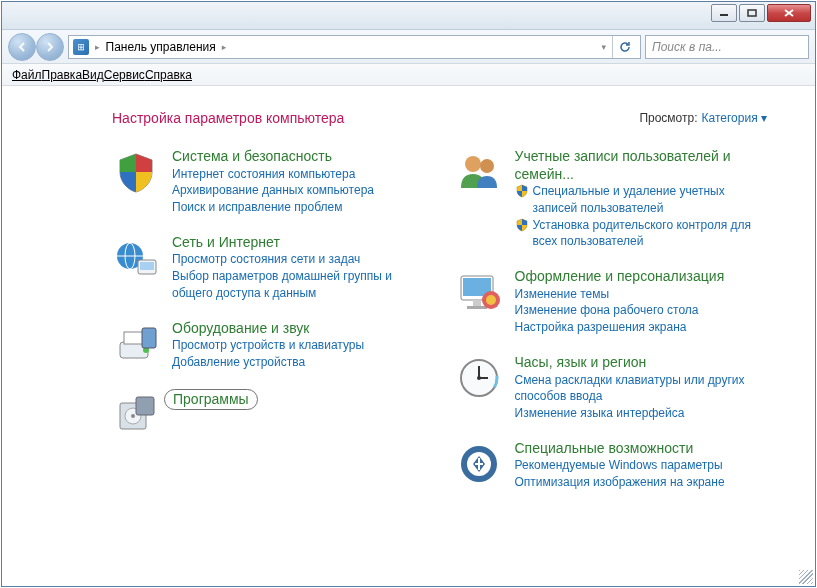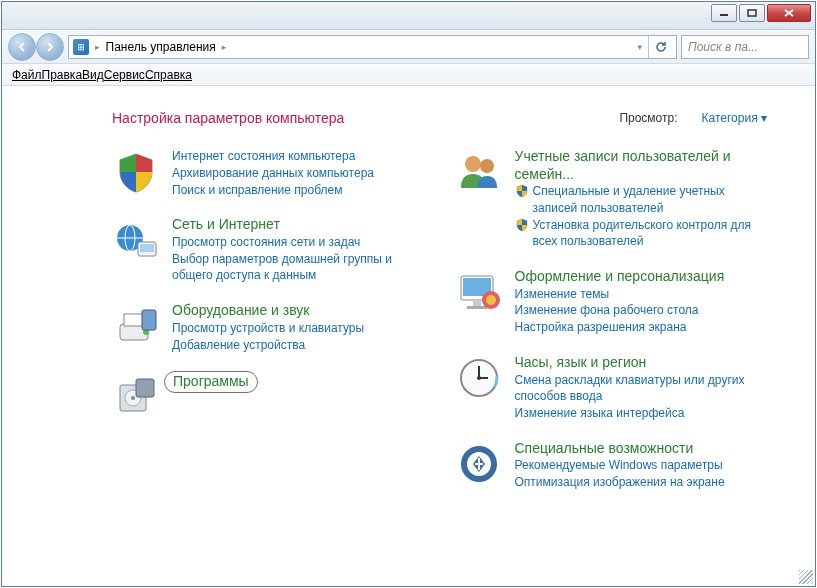--- a/index.html
+++ b/index.html
@@ -8,28 +8,28 @@
 .titlebar { height: 28px; background: linear-gradient(to bottom, #f0f4f8 0%, #dce6f0 100%); border-bottom: 1px solid #c0cdd8; display: flex; justify-content: flex-end; align-items: flex-start; padding: 2px 4px 0 0; }
 .winbtn { width: 26px; height: 18px; margin-left: 2px; border: 1px solid #7a8a9a; background: linear-gradient(to bottom, #f8fafc 0%, #dce4ec 100%); border-radius: 2px; display: flex; align-items: center; justify-content: center; font-size: 10px; cursor: pointer; }
 .winbtn.close { width: 44px; background: linear-gradient(to bottom, #e89090 0%, #c84848 50%, #b83030 100%); border-color: #903030; color: #fff; }
 .navbar { height: 34px; background: linear-gradient(to bottom, #f4f8fc 0%, #eaf0f6 100%); display: flex; align-items: center; padding: 0 6px; gap: 4px; border-bottom: 1px solid #d0d8e0; }
 .navbtns { display: flex; gap: 0; }
 .navbtn { width: 28px; height: 28px; border-radius: 14px; background: radial-gradient(circle at 35% 30%, #b8d4f0 0%, #5a8cc0 60%, #3a6ca0 100%); border: 1px solid #4a7cb0; display: flex; align-items: center; justify-content: center; color: #fff; cursor: pointer; opacity: 0.55; }
 .addressbar { flex: 1; height: 24px; border: 1px solid #a0b0c0; background: #fff; display: flex; align-items: center; padding: 0 4px; gap: 6px; }
 .addr-icon { width: 16px; height: 16px; background: linear-gradient(135deg, #4a90d0 0%, #2a70b0 100%); border-radius: 2px; display: flex; align-items: center; justify-content: center; font-size: 9px; color: #fff; }
 .addr-sep { color: #888; font-size: 9px; }
 .refresh { width: 24px; height: 22px; border-left: 1px solid #c0c8d0; display: flex; align-items: center; justify-content: center; color: #3a6ca0; cursor: pointer; }
-.searchbox { width: 128px; height: 24px; border: 1px solid #a0b0c0; background: #fff; padding: 0 6px; font-style: italic; color: #888; display: flex; align-items: center; }
+.searchbox { width: 164px; height: 24px; border: 1px solid #a0b0c0; background: #fff; padding: 0 6px; font-style: italic; color: #888; display: flex; align-items: center; }
 .menubar { height: 22px; background: linear-gradient(to bottom, #f8fafc 0%, #f0f4f8 100%); border-bottom: 1px solid #d8dce0; padding: 0 10px; display: flex; align-items: center; gap: 0; font-size: 12px; }
 .menuitem { cursor: pointer; }
 .menuitem u { text-decoration: underline; }
 .content { flex: 1; background: #fff; padding: 24px 48px 18px 110px; overflow: auto; }
 .header-row { display: flex; justify-content: space-between; align-items: center; margin-bottom: 22px; }
 .page-title { color: #be185d; font-size: 14px; font-weight: 400; }
-.view-ctrl { font-size: 12px; display: flex; gap: 24px; align-items: center; }
+.view-ctrl { font-size: 12px; display: flex; gap: 4px; align-items: center; }
 .view-label { color: #333; }
 .view-link { color: #1a6cb0; cursor: pointer; }
 .columns { display: flex; gap: 30px; }
 .col { flex: 1; }
 .category { display: flex; gap: 12px; margin-bottom: 18px; }
 .cat-icon { width: 48px; height: 48px; flex-shrink: 0; }
 .cat-body { flex: 1; }
 .cat-title { color: #2e7d32; font-size: 14px; line-height: 1.25; cursor: pointer; }
 .sublink { color: #1a6cb0; font-size: 12px; line-height: 1.4; cursor: pointer; display: flex; align-items: flex-start; gap: 4px; }
 .shield { width: 14px; height: 14px; flex-shrink: 0; display: inline-flex; margin-top: 1px; }
@@ -109,20 +109,21 @@
    <div class="col" id="col-left">
           <div class="category">
             <div class="cat-icon"><svg width="48" height="48">
                 <path d="M24 6 L40 12 V24 C40 34 32 42 24 44 C16 42 8 34 8 24 V12 Z" fill="#fff" stroke="#888"></path>
                 <path d="M24 6 L40 12 V24 L24 24 Z" fill="#d04040"></path>
                 <path d="M24 6 L8 12 V24 L24 24 Z" fill="#40a040"></path>
                 <path d="M24 24 L40 24 C40 34 32 42 24 44 Z" fill="#f0c020"></path>
                 <path d="M24 24 L8 24 C8 34 16 42 24 44 Z" fill="#3070c0"></path>
               </svg></div>
             <div class="cat-body">
+              <div class="cat-title">Система и безопасность</div>
               <div class="sublink">
                 <span>Интернет состояния компьютера</span>
               </div>
               <div class="sublink">
                 <span>Архивирование данных компьютера</span>
               </div>
               <div class="sublink">
                 <span>Поиск и исправление проблем</span>
               </div>
             </div>

